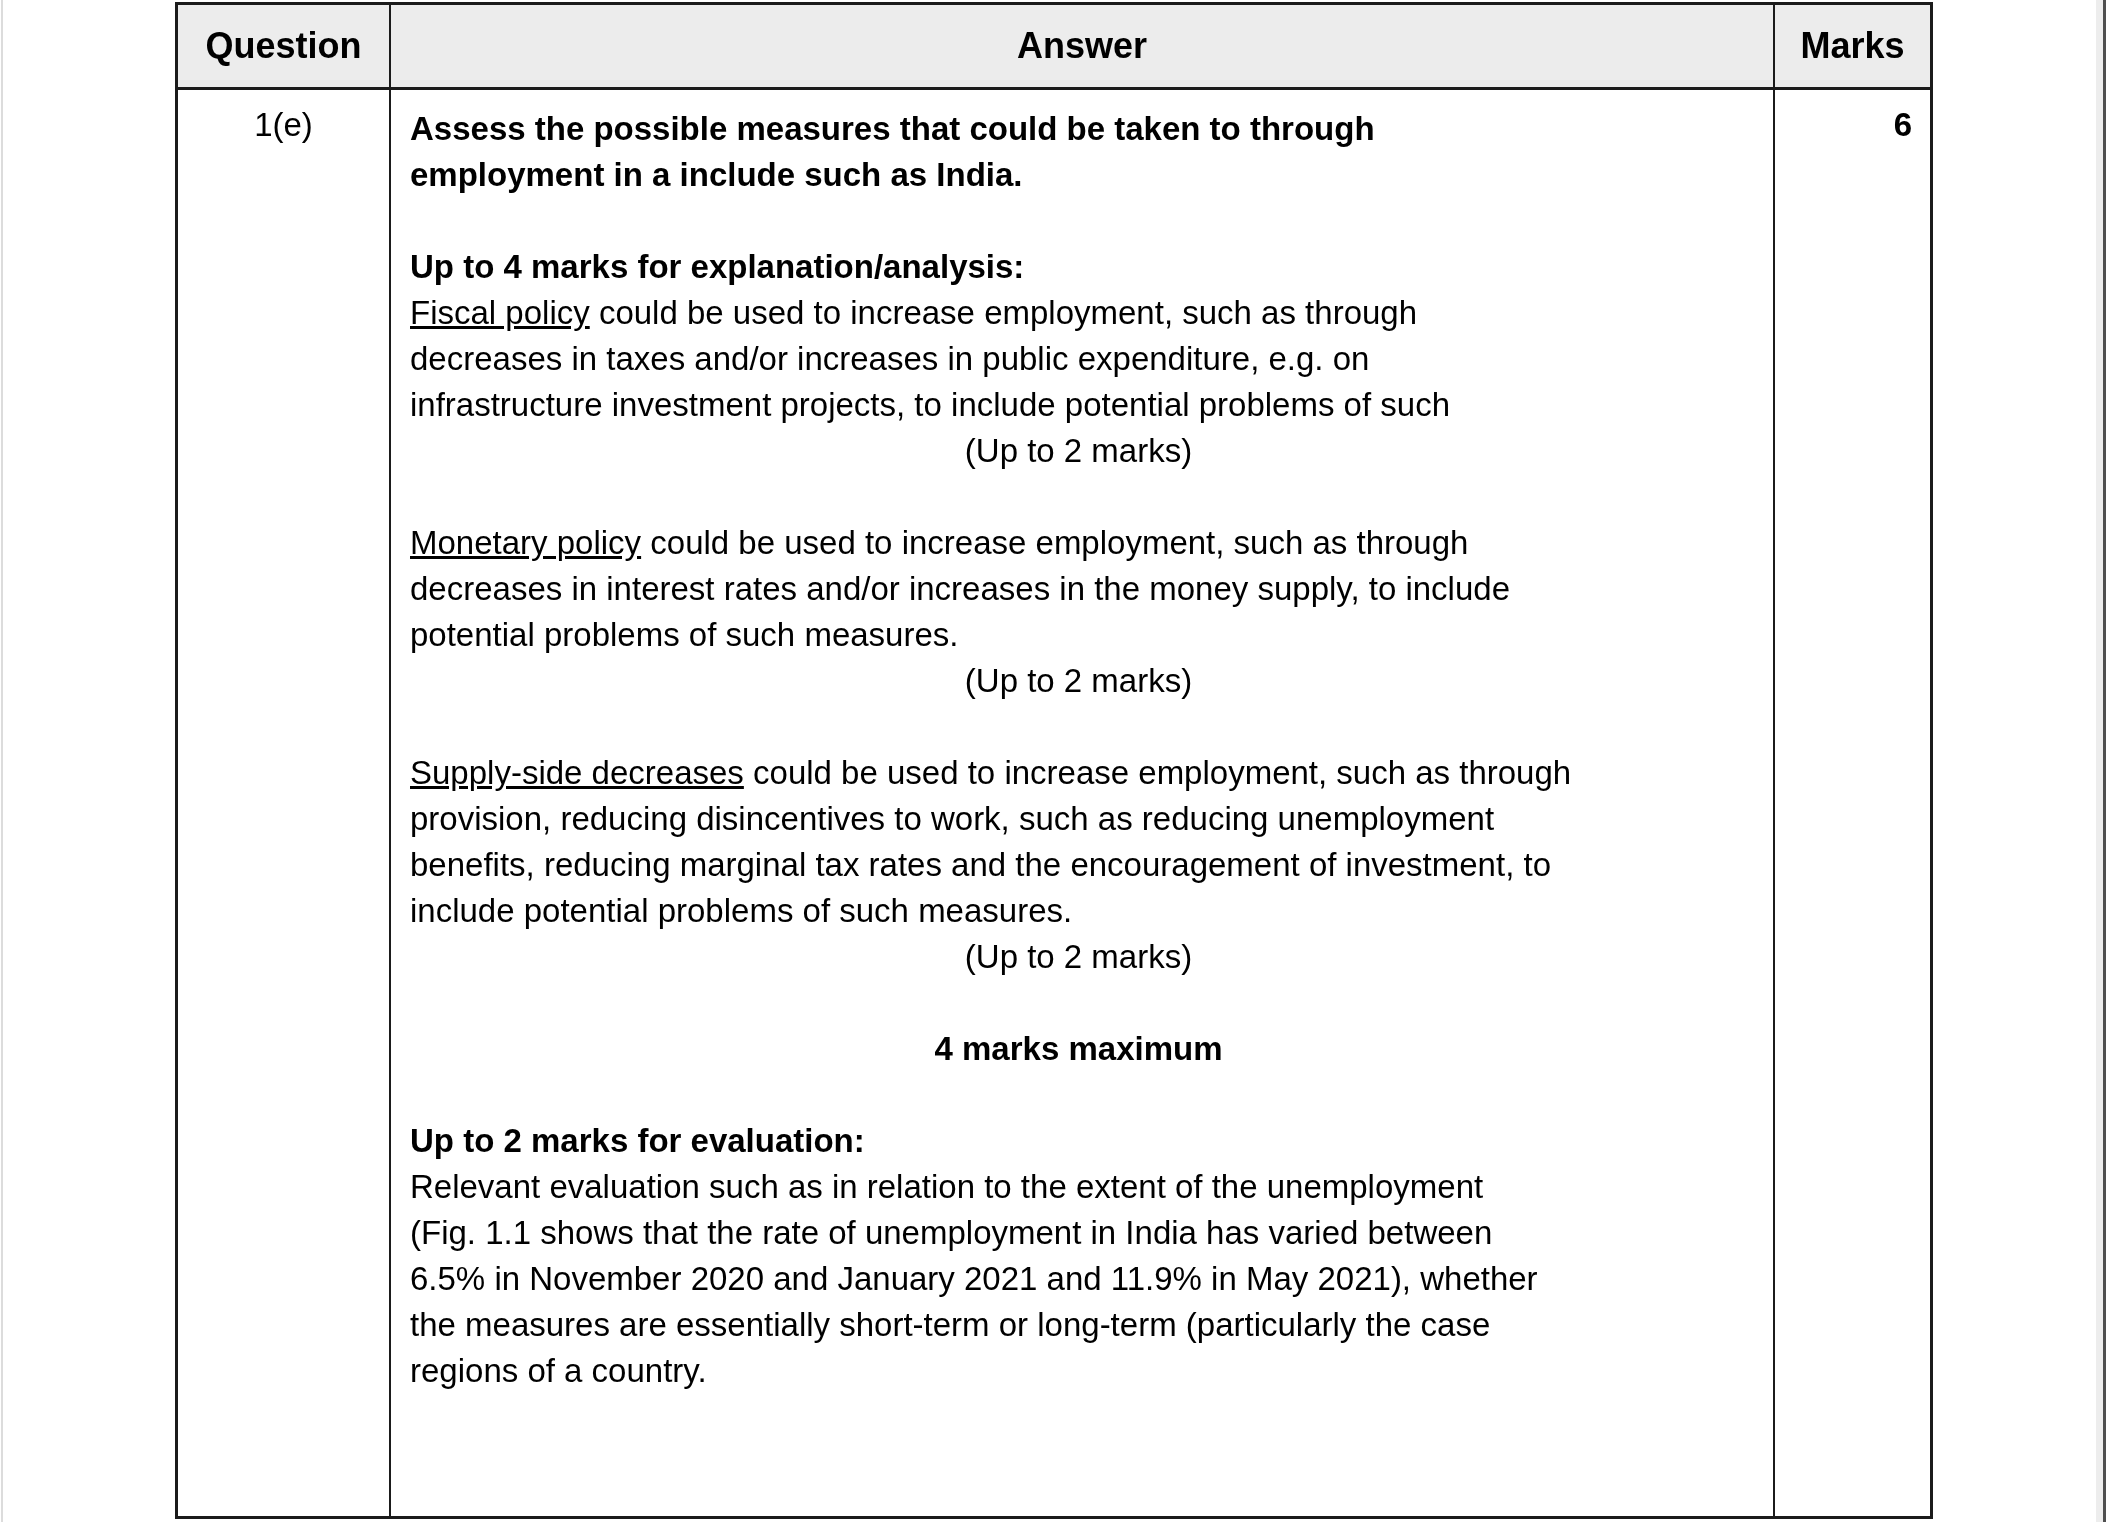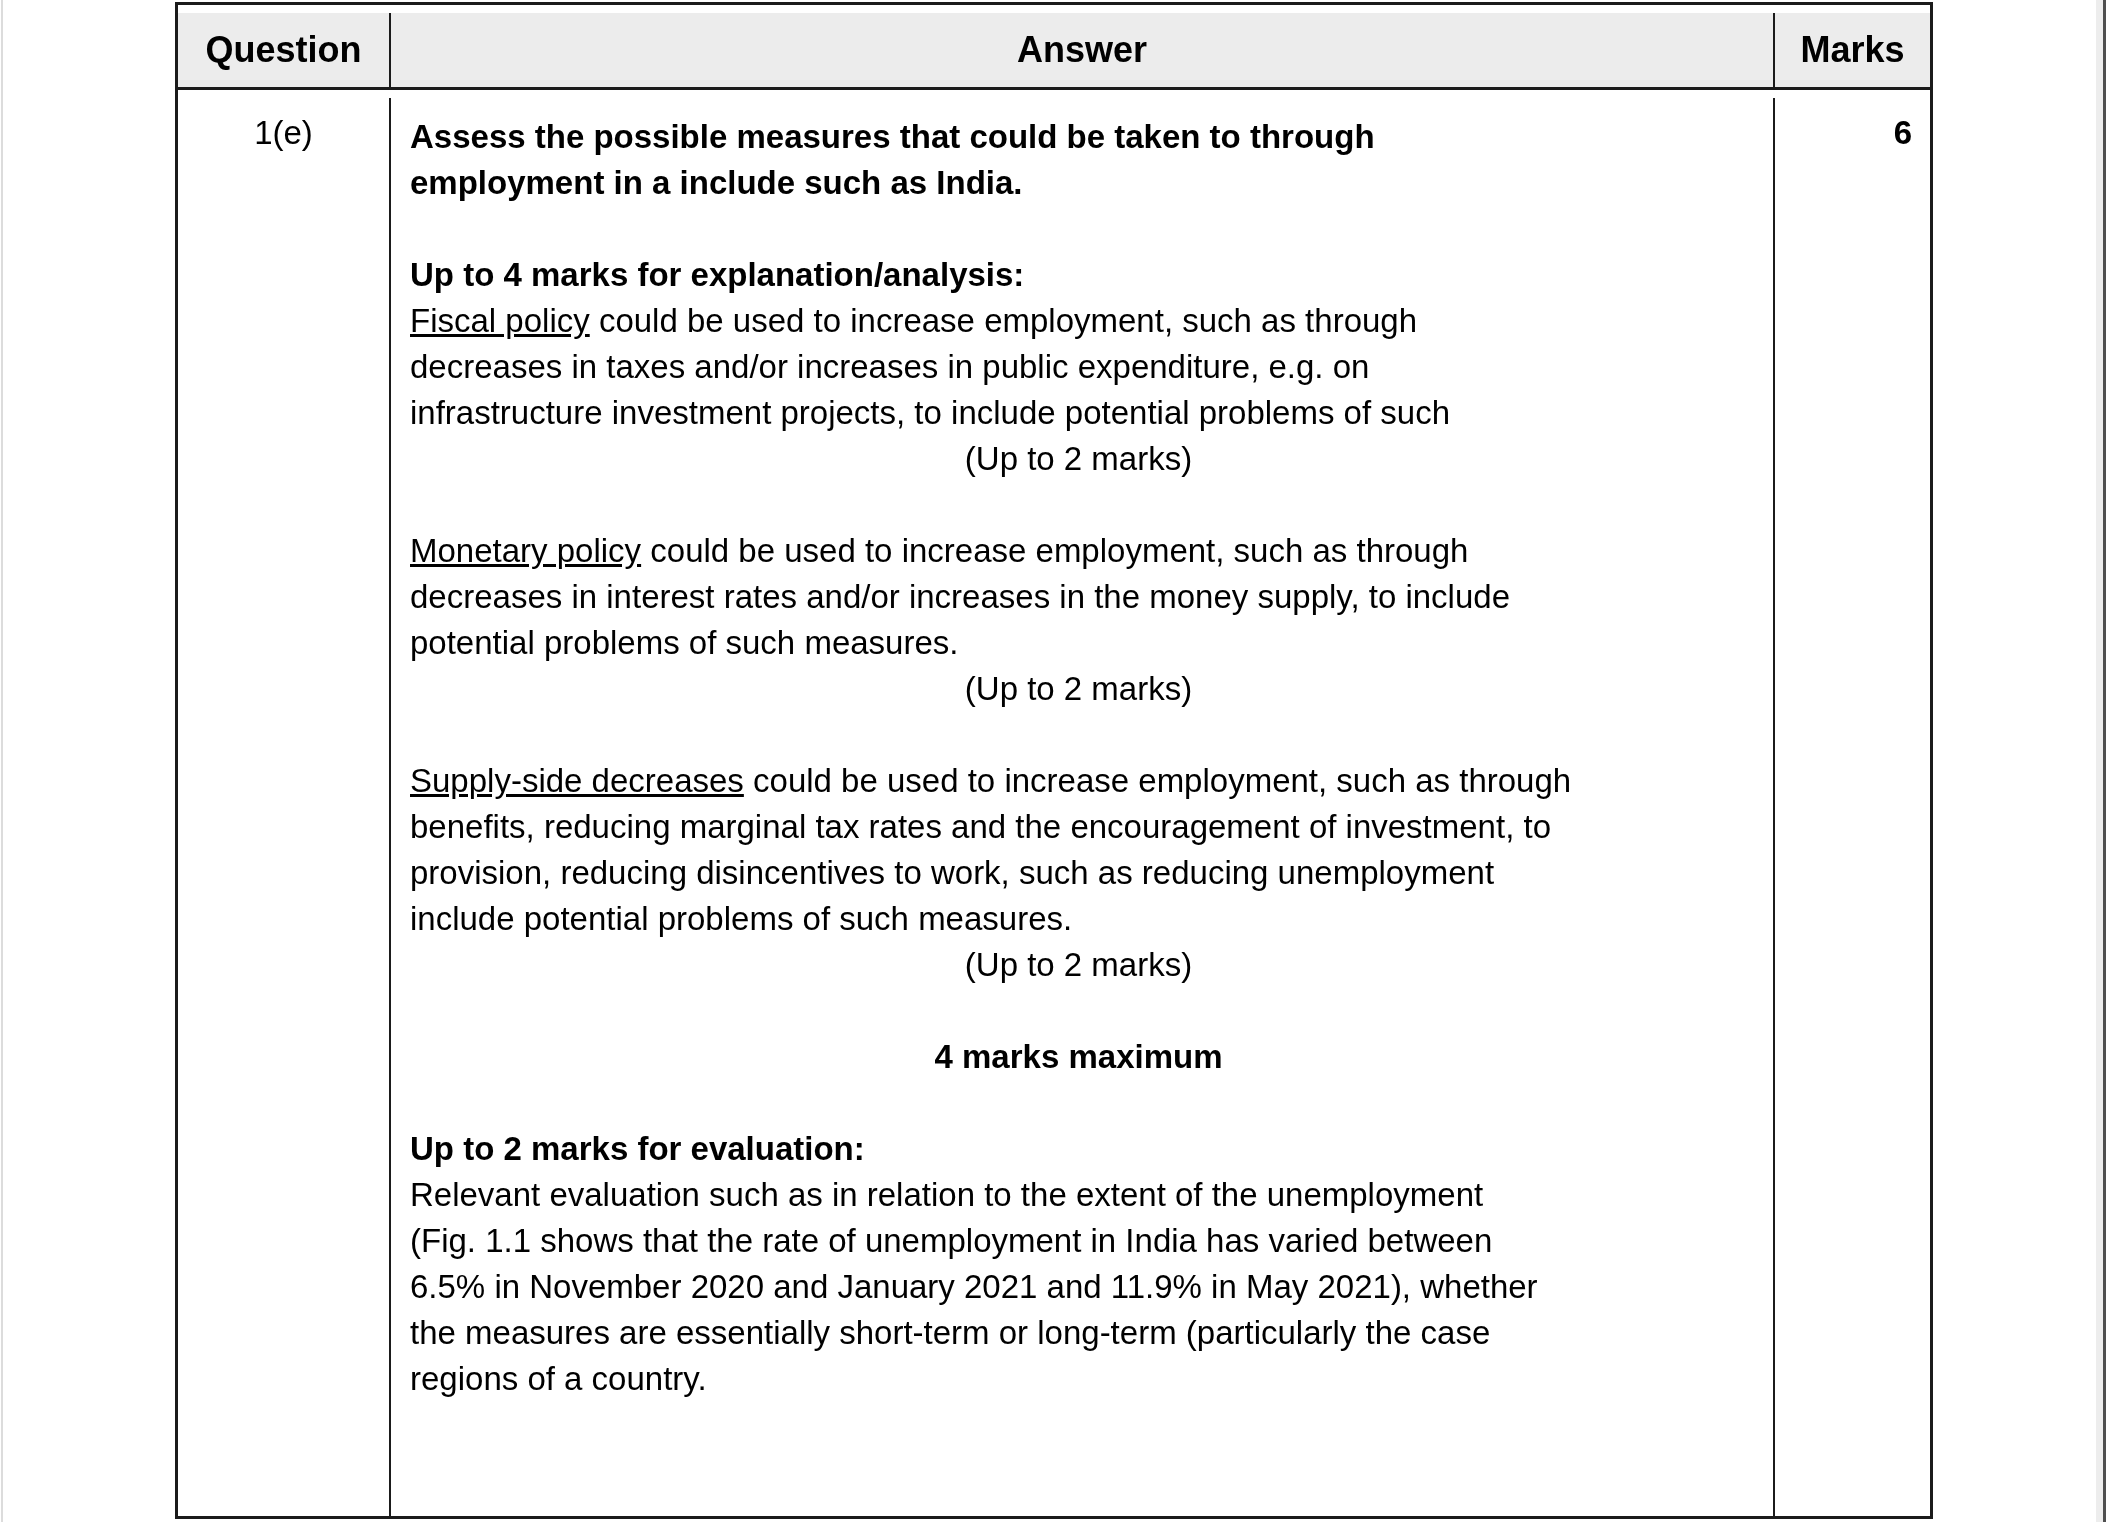--- a/index.html
+++ b/index.html
@@ -13,21 +13,21 @@
   .edge-right-light { position:absolute; left:2096px; top:0; width:8px; height:100%; background:#ededed; }
   .edge-right-dark  { position:absolute; left:2103px; top:0; width:3px; height:100%; background:#4f4f4f; }
 
   .tbl {
     position:absolute; left:175px; top:2px; width:1758px; height:1517px;
     border:3px solid #1b1b1b;
     display:grid;
     grid-template-columns:213px 1384px 1fr;
     grid-template-rows:85px 1fr;
   }
-  .cell { border-right:2px solid #1b1b1b;margin-top:8px; }
+  .cell { border-right:2px solid #1b1b1b; }
   .cell.last { border-right:none; }
   .hcell {
     background:#ececec; border-bottom:3px solid #1b1b1b;
     display:flex; align-items:center; justify-content:center;
     font-size:36px; font-weight:bold;
   }
   .bcell { padding-top:16px; }
   .qcell { text-align:center; font-size:33px; }
   .mcell { text-align:right; font-size:33px; font-weight:bold; padding-right:18px; }
   .acell { padding-left:19px; padding-right:26px; font-size:33px; }
@@ -76,22 +76,22 @@
       <div class="ln right">(Up to 2 marks)</div>
       <div class="gap"></div>
 
       <div class="ln"><span class="lead">Monetary policy</span><span> could be used to increase employment, such as through</span></div>
       <div class="ln">decreases in interest rates and/or increases in the money supply, to include</div>
       <div class="ln">potential problems of such measures.</div>
       <div class="ln right">(Up to 2 marks)</div>
       <div class="gap"></div>
 
       <div class="ln"><span class="lead">Supply-side decreases</span><span> could be used to increase employment, such as through</span></div>
+      <div class="ln">provision, reducing disincentives to work, such as reducing unemployment</div>
       <div class="ln">benefits, reducing marginal tax rates and the encouragement of investment, to</div>
-      <div class="ln">provision, reducing disincentives to work, such as reducing unemployment</div>
       <div class="ln">include potential problems of such measures.</div>
       <div class="ln right">(Up to 2 marks)</div>
       <div class="gap"></div>
 
       <div class="ln center">4 marks maximum</div>
       <div class="gap"></div>
 
       <div class="ln b">Up to 2 marks for evaluation:</div>
       <div class="ln">Relevant evaluation such as in relation to the extent of the unemployment</div>
       <div class="ln">(Fig. 1.1 shows that the rate of unemployment in India has varied between</div>

